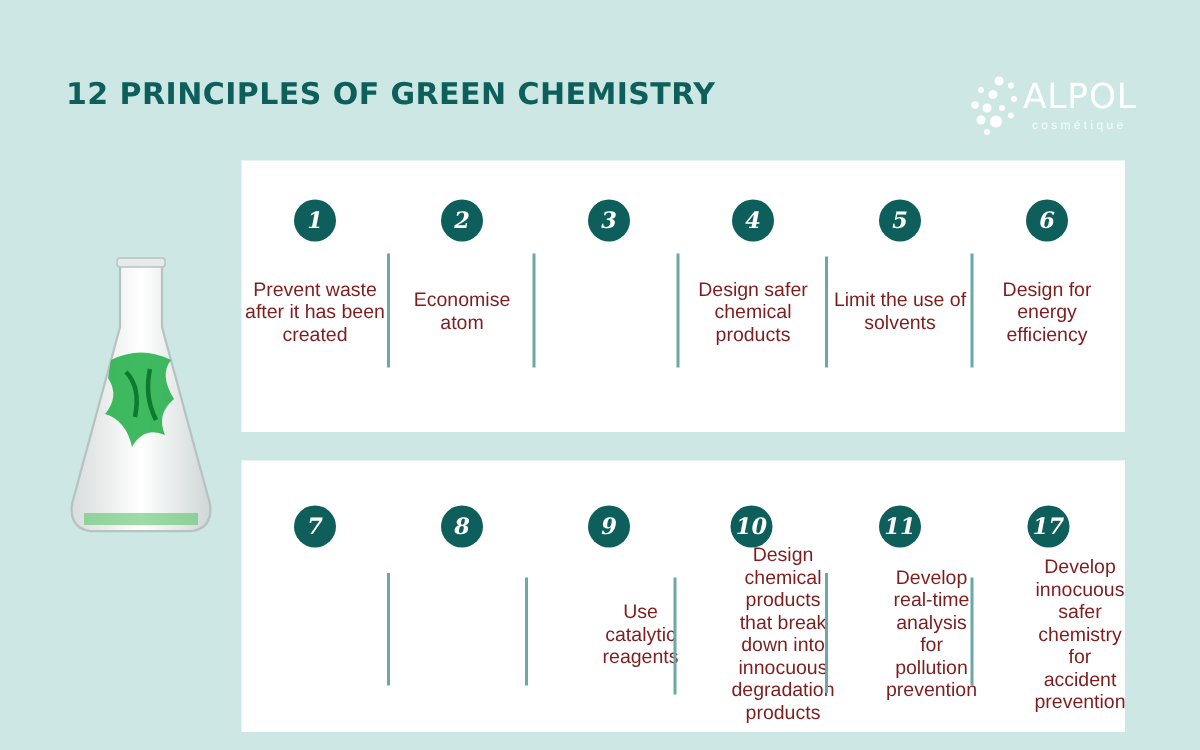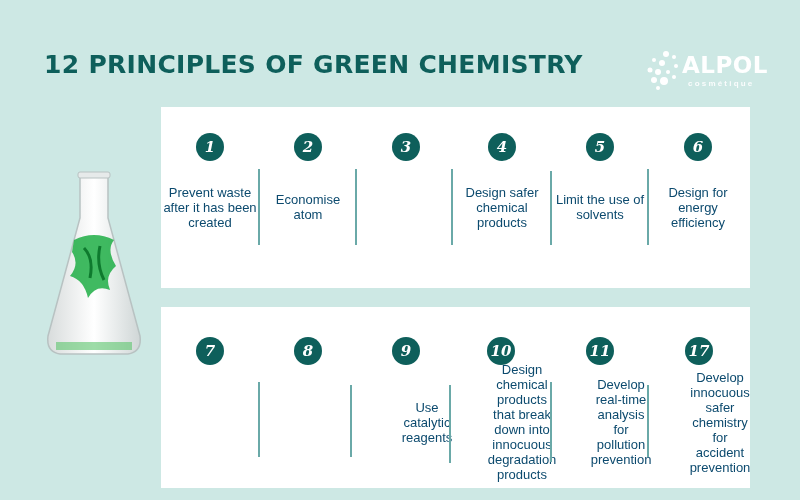--- a/index.html
+++ b/index.html
@@ -1,32 +1,32 @@
 <!DOCTYPE html>
 <html><head>
 <meta charset="utf-8">
 <style>
   html, body { margin:0; padding:0; }
   body { width:800px; height:500px; background:#cde8e4; position:relative; overflow:hidden;
          font-family:"Liberation Sans", sans-serif; }
   .title { position:absolute; left:44px; top:50px; font-family:"DejaVu Sans", sans-serif;
-           font-weight:bold; font-size:25px; color:#0e5f5b; letter-spacing:0.3px; }
-  .logo { position:absolute; left:646px; top:48px; width:120px; height:46px;font-weight:bold; }
+           font-weight:bold; font-size:20px; color:#0e5f5b; letter-spacing:0.3px; }
+  .logo { position:absolute; left:646px; top:48px; width:120px; height:46px; }
   .logo-text { position:absolute; left:36px; top:4px; color:#fff; font-size:23px; font-family:"DejaVu Sans", sans-serif; letter-spacing:0.5px; }
   .logo-sub { position:absolute; left:42px; top:31px; color:#fff; font-size:8px; letter-spacing:2.2px; opacity:0.9; }
   .panel { position:absolute; left:161px; width:589px; background:#fff; }
   .panel.top { top:107px; height:181px; }
   .panel.bottom { top:307px; height:181px; }
   .cell { position:absolute; top:0; height:100%; width:98px; }
   .num { position:absolute; left:50%; transform:translateX(-50%); width:28px; height:28px; border-radius:50%;
          background:#0e5f5b; color:#fff; font-family:"DejaVu Serif", serif; font-style:italic; font-weight:bold;
          font-size:15px; line-height:28px; text-align:center; }
   .top .num { top:26px; }
   .bottom .num { top:30px; }
-  .txt { position:absolute; left:0; width:100%; text-align:center; font-size:13px; line-height:15px; color:#0c4a6e;
+  .txt { position:absolute; left:0; width:100%; text-align:center; font-size:13px; line-height:15px; color:#7f1d1d;
          display:flex; align-items:center; justify-content:center; padding:0 2px; box-sizing:border-box; }
   .top .txt { top:62px; height:76px; }
   .bottom .txt { top:65px; height:100px;padding-left:44px; }
   .div { position:absolute; width:2px; background:#6aa9a8; }
   .flask { position:absolute; left:44px; top:168px; width:100px; height:190px; }
 </style>
 </head>
 <body>
 
 <div class="title">12 PRINCIPLES OF GREEN CHEMISTRY</div>

